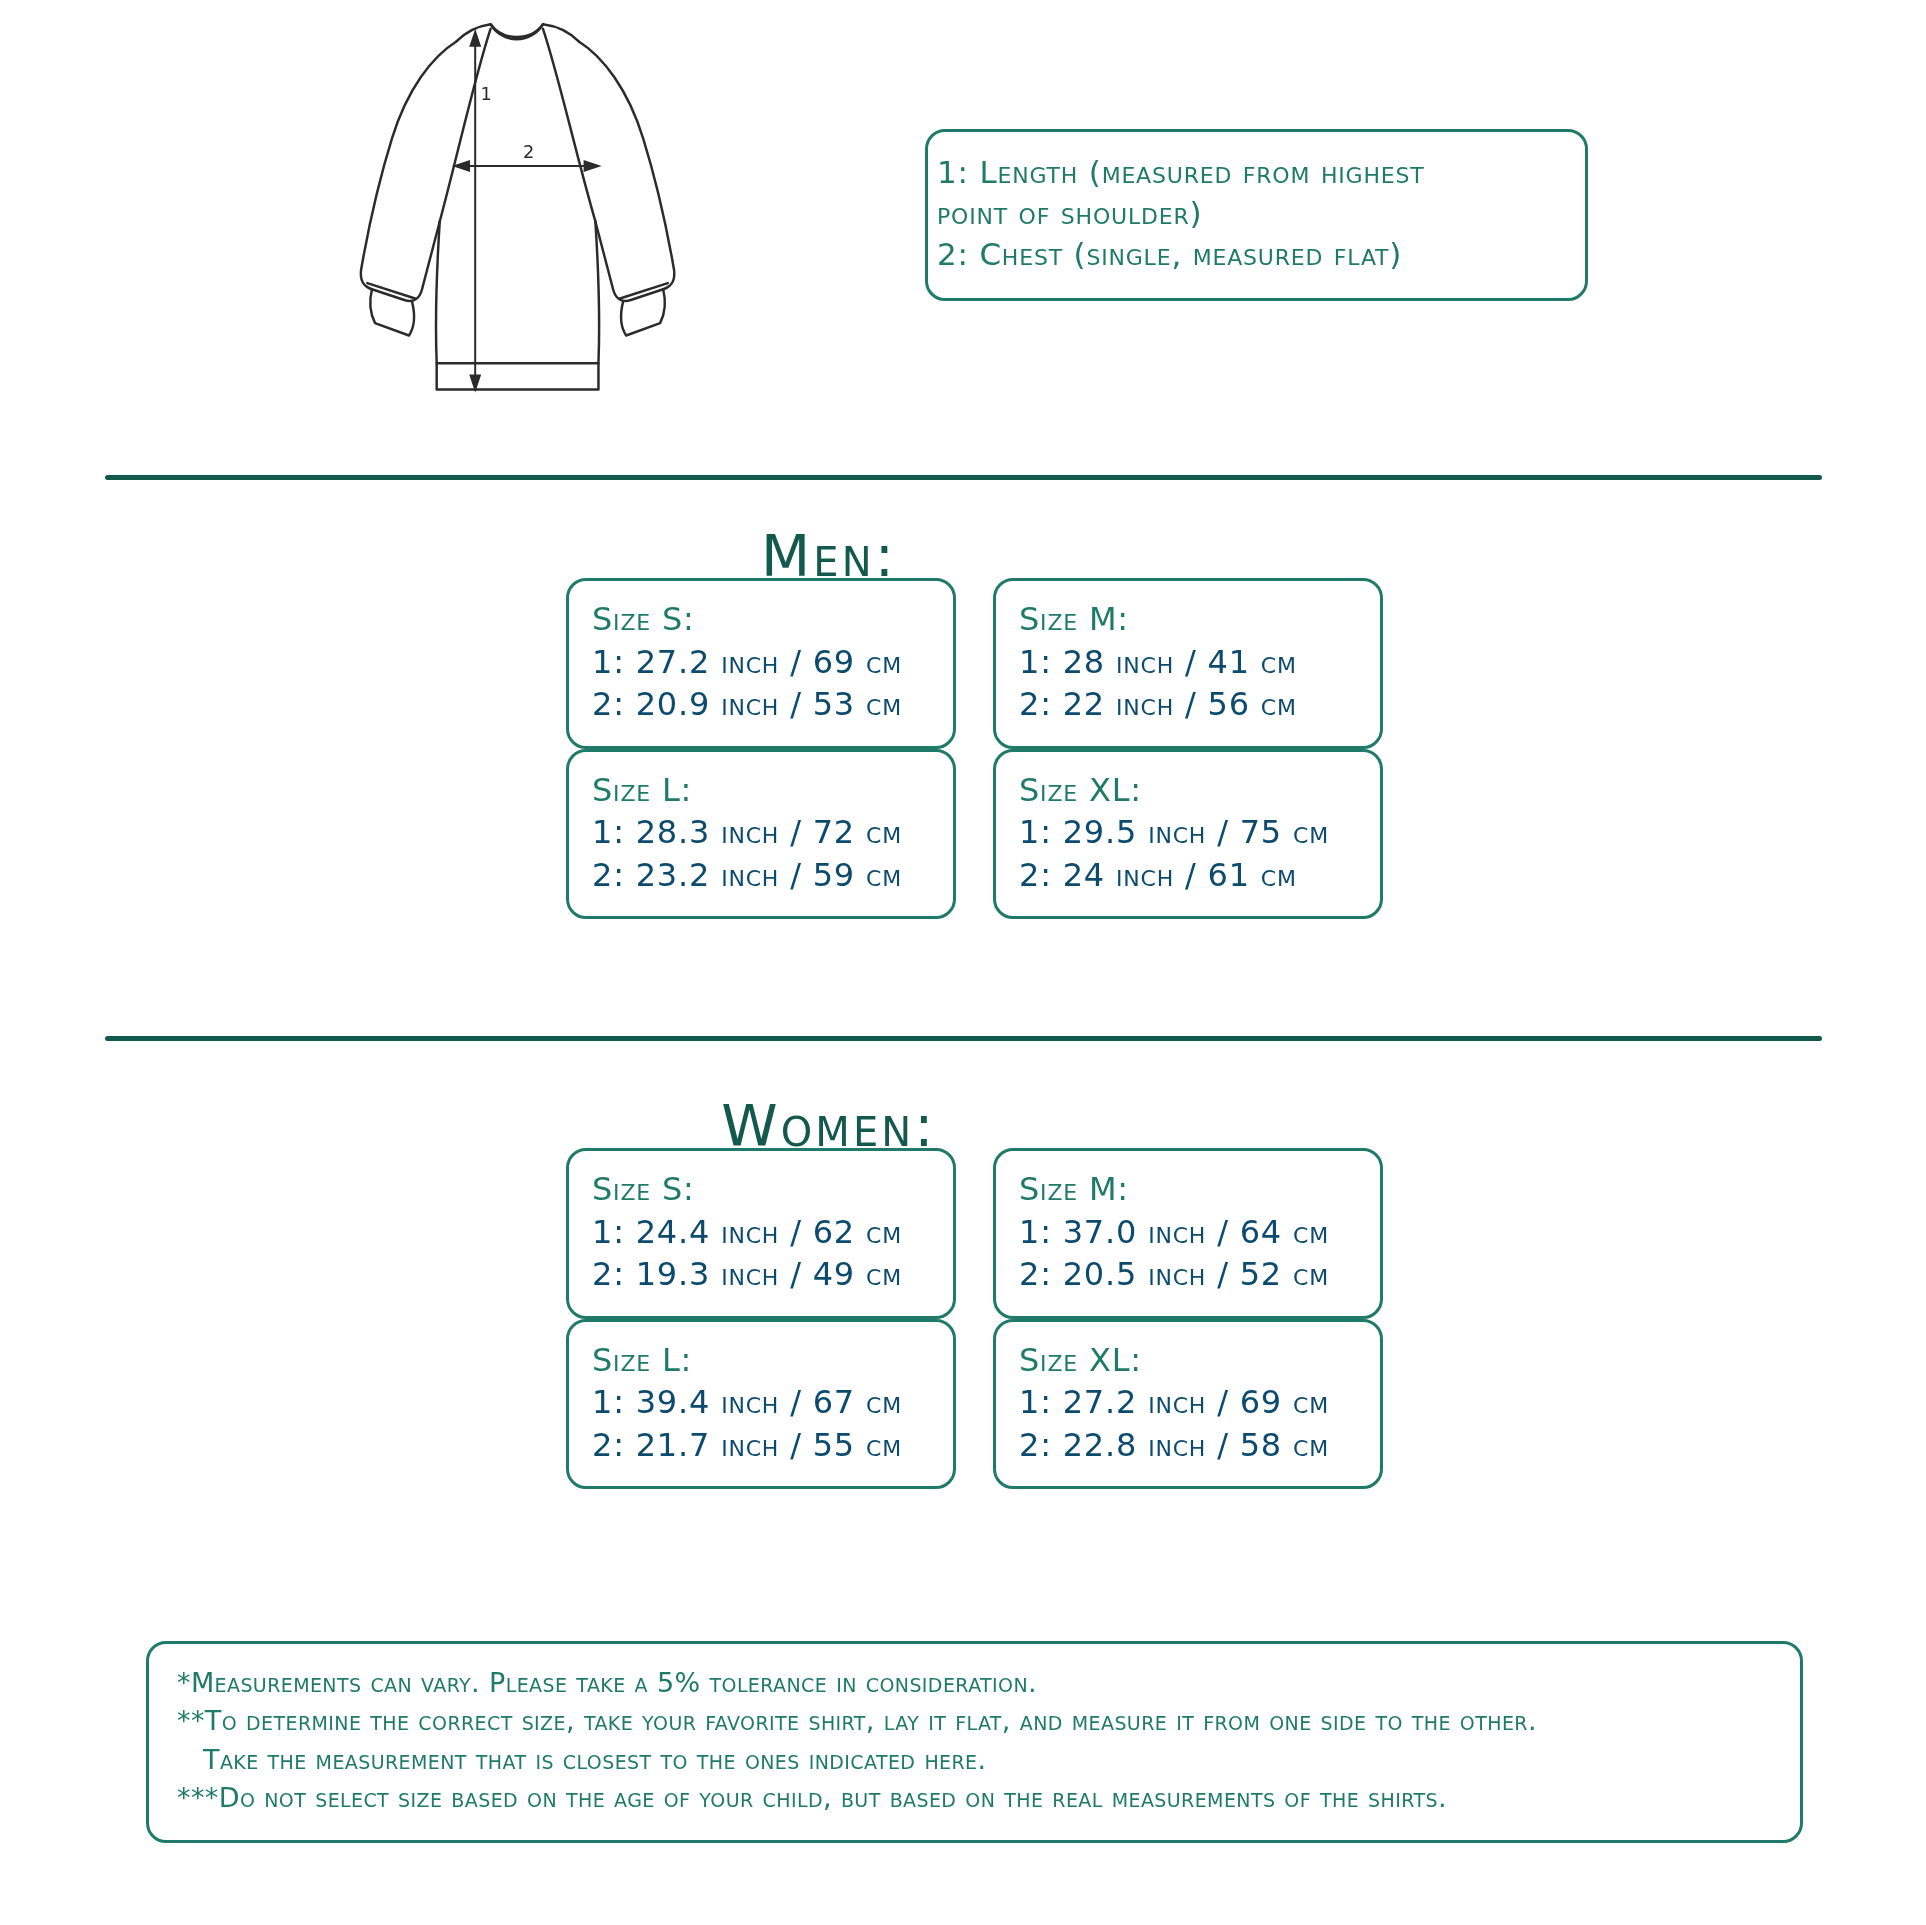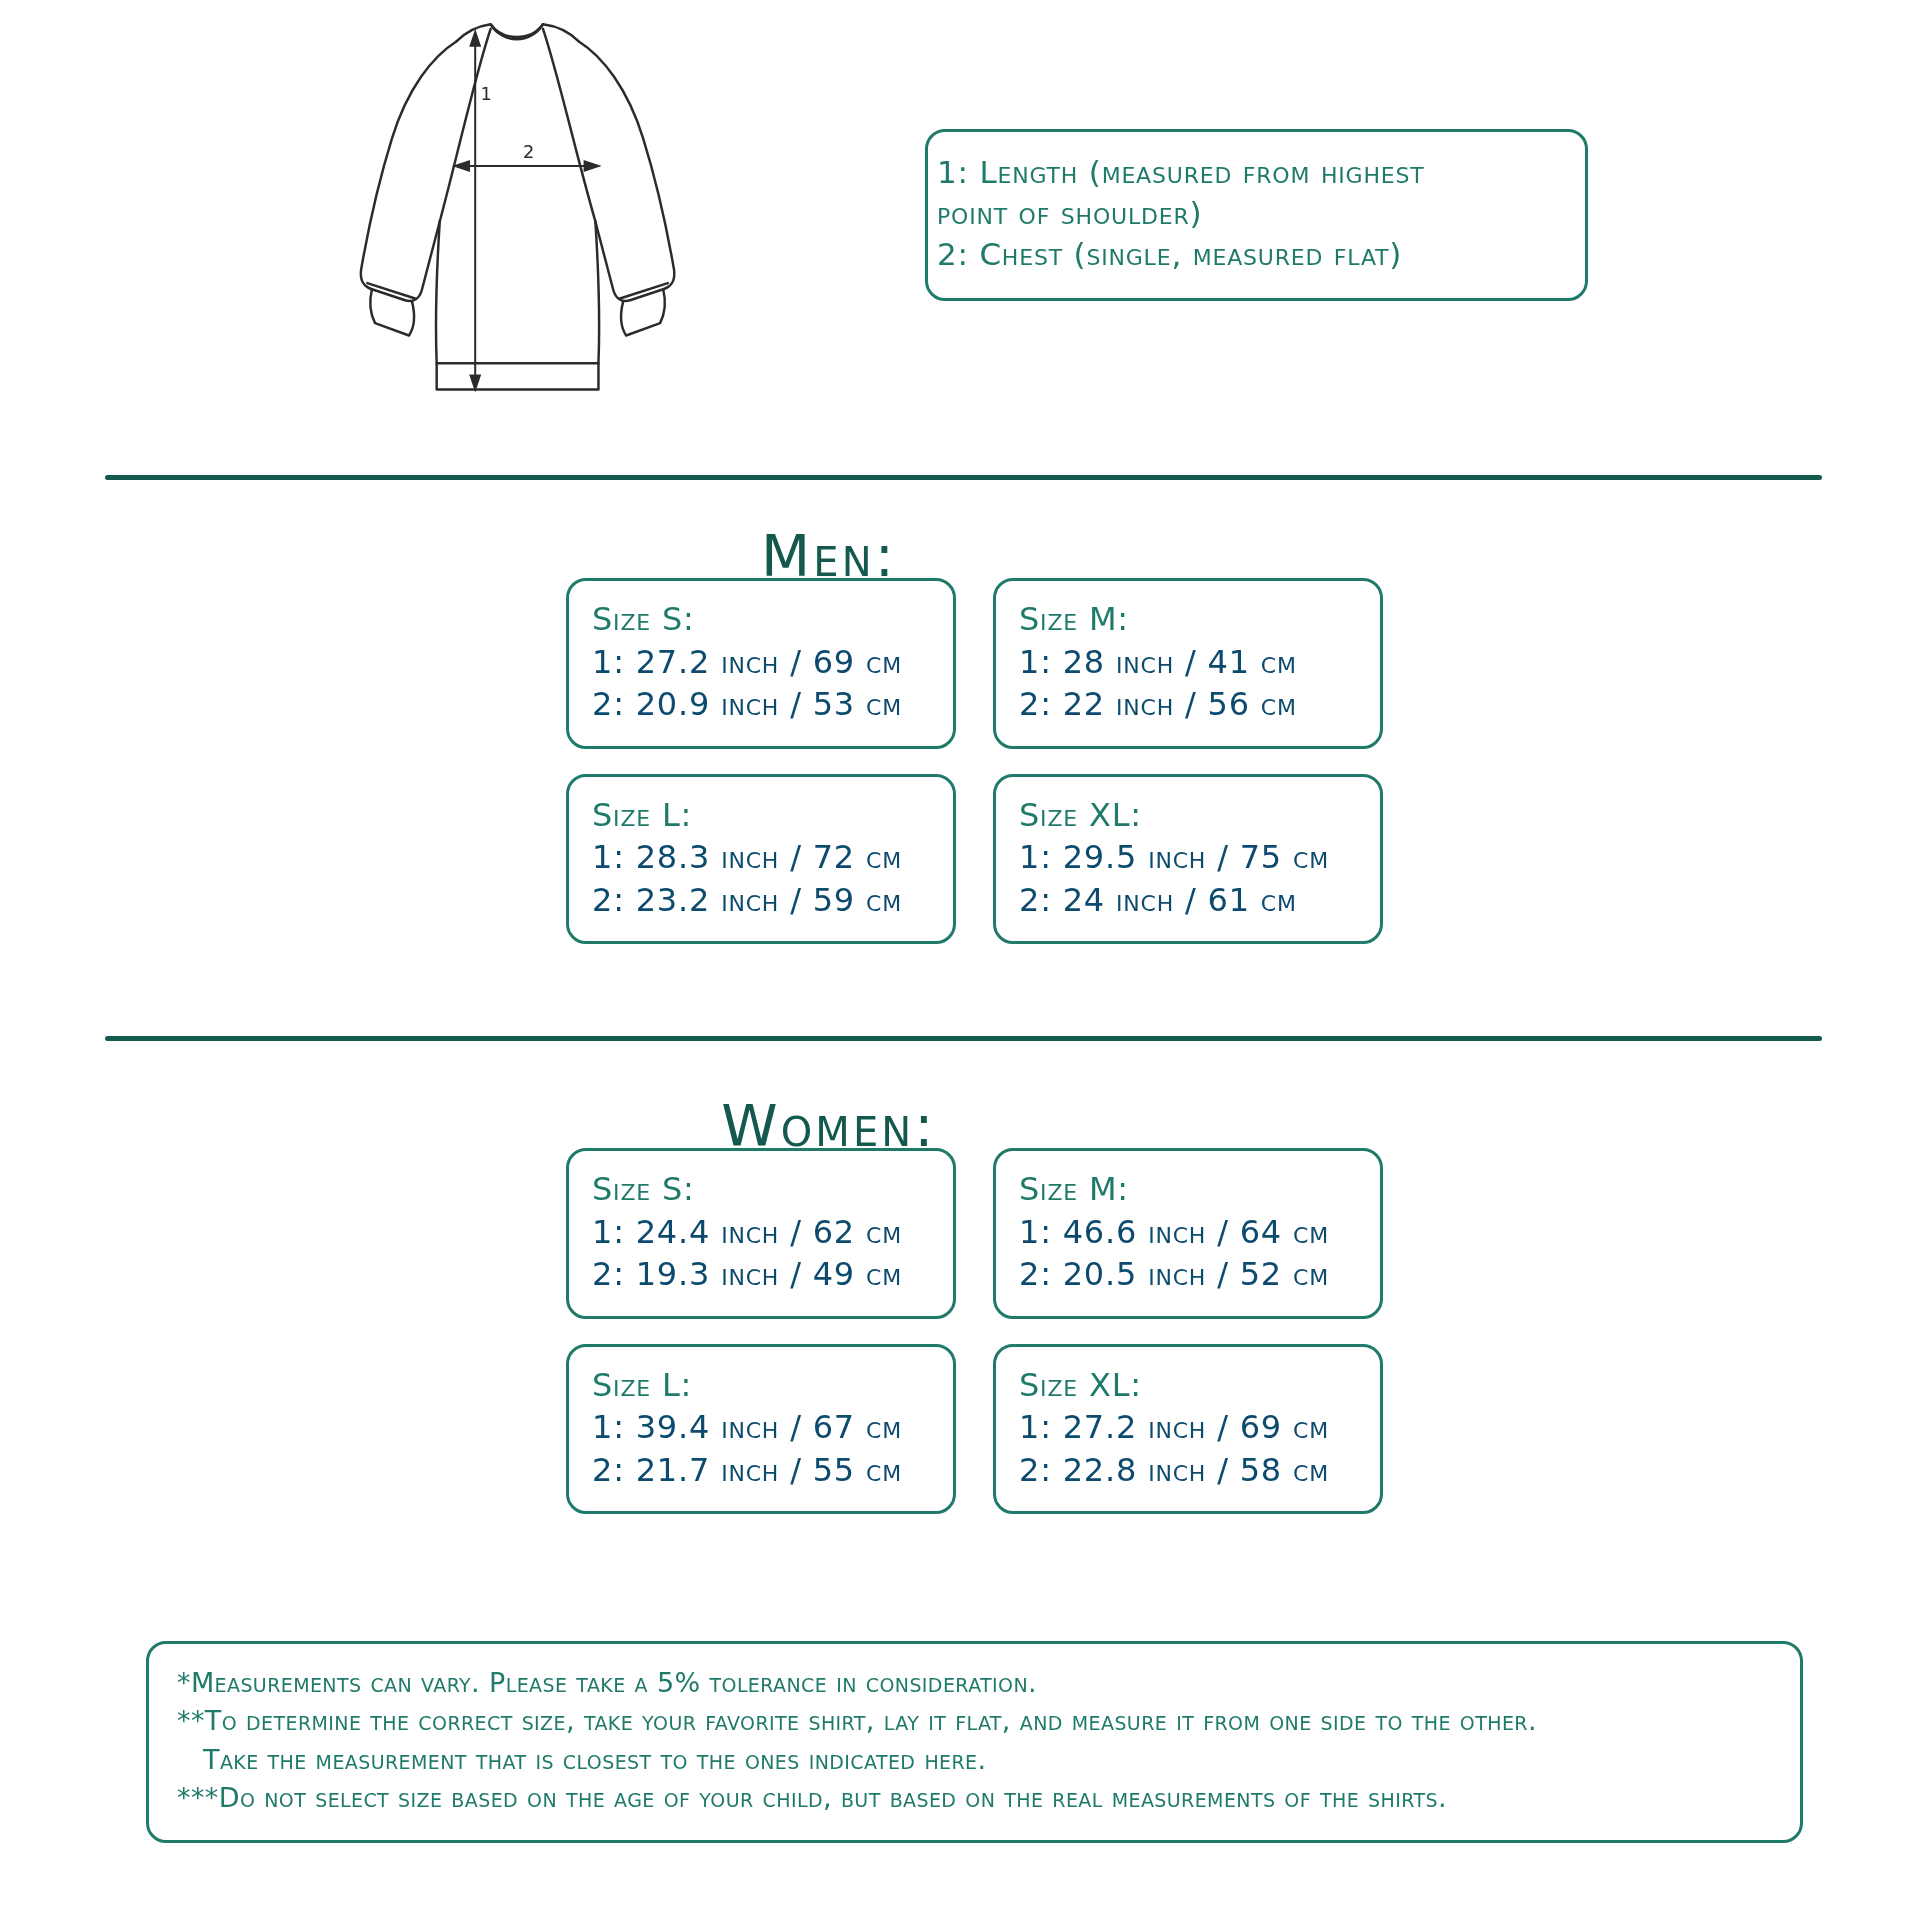--- a/index.html
+++ b/index.html
@@ -89,21 +89,20 @@
     position: absolute;
     left: 566px;
     width: 817px;
   }
   .grid-men { top: 578px; }
   .grid-women { top: 1148px; }
 
   .grid-row {
     display: flex;
     gap: 37px;
-    margin-bottom: 25px;
   }
   .size-card {
     width: 390px;
     border: 3.9px solid #1f7a6a;
     border-radius: 20px;
     padding: 17px 23px 20px 23px;
     box-sizing: border-box;
   }
   .size-card .line {
     font-family: "DejaVu Sans", sans-serif;
@@ -229,21 +228,21 @@
 
   <div class="grid grid-women">
     <div class="grid-row">
       <div class="size-card">
         <div class="line head">Size S:</div>
         <div class="line">1: 24.4 inch / 62 cm</div>
         <div class="line">2: 19.3 inch / 49 cm</div>
       </div>
       <div class="size-card">
         <div class="line head">Size M:</div>
-        <div class="line">1: 46.6 inch / 64 cm</div>
+        <div class="line">1: 37.0 inch / 64 cm</div>
         <div class="line">2: 20.5 inch / 52 cm</div>
       </div>
     </div>
     <div class="grid-row">
       <div class="size-card">
         <div class="line head">Size L:</div>
         <div class="line">1: 39.4 inch / 67 cm</div>
         <div class="line">2: 21.7 inch / 55 cm</div>
       </div>
       <div class="size-card">

